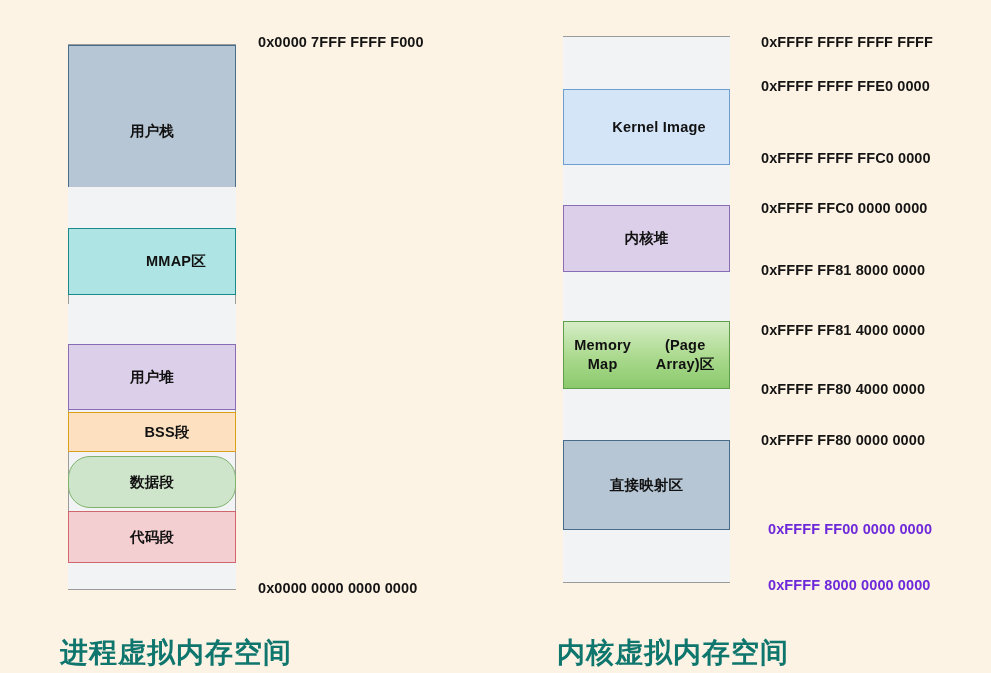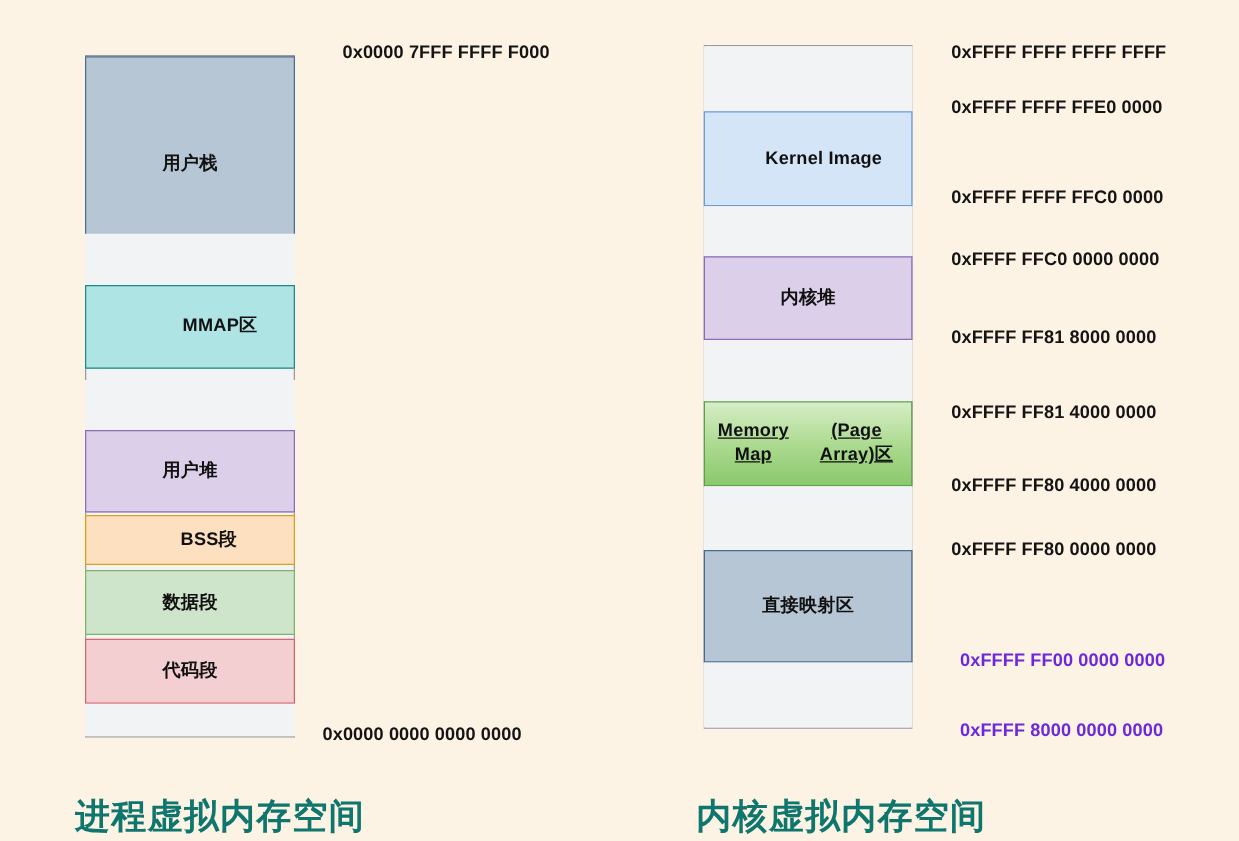--- a/index.html
+++ b/index.html
@@ -42,21 +42,20 @@
   .seg.slate   {background:#b7c6d4; border:1px solid #4a6c8c;}
   .seg.cyan    {background:#aee4e3; border:1px solid #1a8a8a;}
   .seg.purple  {background:#dccfe9; border:1px solid #8a6db5;}
   .seg.orange  {background:#fde0bf; border:1px solid #dba017;padding-left:30px;}
   .seg.green   {background:#cfe5cb; border:1px solid #7fb36c;}
   .seg.red     {background:#f4cfd1; border:1px solid #d2666e;}
   .seg.blue    {background:#d5e5f8; border:1px solid #6e9dd2;}
   .seg.gradgreen{
     background:linear-gradient(to bottom,#d6edc6 0%,#a9d98c 55%,#8bc96d 100%);
     border:1px solid #5f9e4a;
-    text-decoration:underline;
   }
 
   
   .addr{
     position:absolute;
     font-size:14.5px;
     font-weight:700;
     color:#141414;
     white-space:nowrap;
     letter-spacing:.1px;
@@ -90,31 +89,31 @@
         <div class="seg cyan" style="top: 184px; height: 67px; padding-left: 48px;">
           <span>MMAP区</span>
         </div>
         <div class="seg" style="top: 260px; height: 40px; background: rgb(242, 243, 245); border: none;"></div>
         <div class="seg purple" style="top: 300px; height: 66px;">
           <span>用户堆</span>
         </div>
         <div class="seg orange" style="top: 368px; height: 40px;">
           <span>BSS段</span>
         </div>
-        <div class="seg green" style="top: 412px; height: 52px;">
+        <div class="seg green" style="top: 412px; height: 52px; border-radius: 22px;">
           <span>数据段</span>
         </div>
         <div class="seg red" style="top: 467px; height: 52px;">
           <span>代码段</span>
         </div>
         <div class="seg" style="top: 519px; height: 26px; background: rgb(242, 243, 245); border: none;"></div>
       </div>
   </div>
 
-  <div class="addr" id="addr-process-top" style="left:274px;top:34px;text-align:right;">0x0000 7FFF FFFF F000</div>
+  <div class="addr" id="addr-process-top" style="left:258px;top:34px;text-align:right;">0x0000 7FFF FFFF F000</div>
 
   <div class="addr" id="addr-process-bottom" style="left:258px;top:580px;">0x0000 0000 0000 0000</div>
 
   <div class="caption" id="caption-process">进程虚拟内存空间</div>
 
   <div class="col" id="col-kernel">
     <div class="frame"></div>
     <div id="kernel-segments">
         <div class="seg" style="top: 1px; height: 52px; background: rgb(242, 243, 245); border: none;"></div>
         <div class="seg blue" style="top: 53px; height: 76px; padding-left: 25px;">

